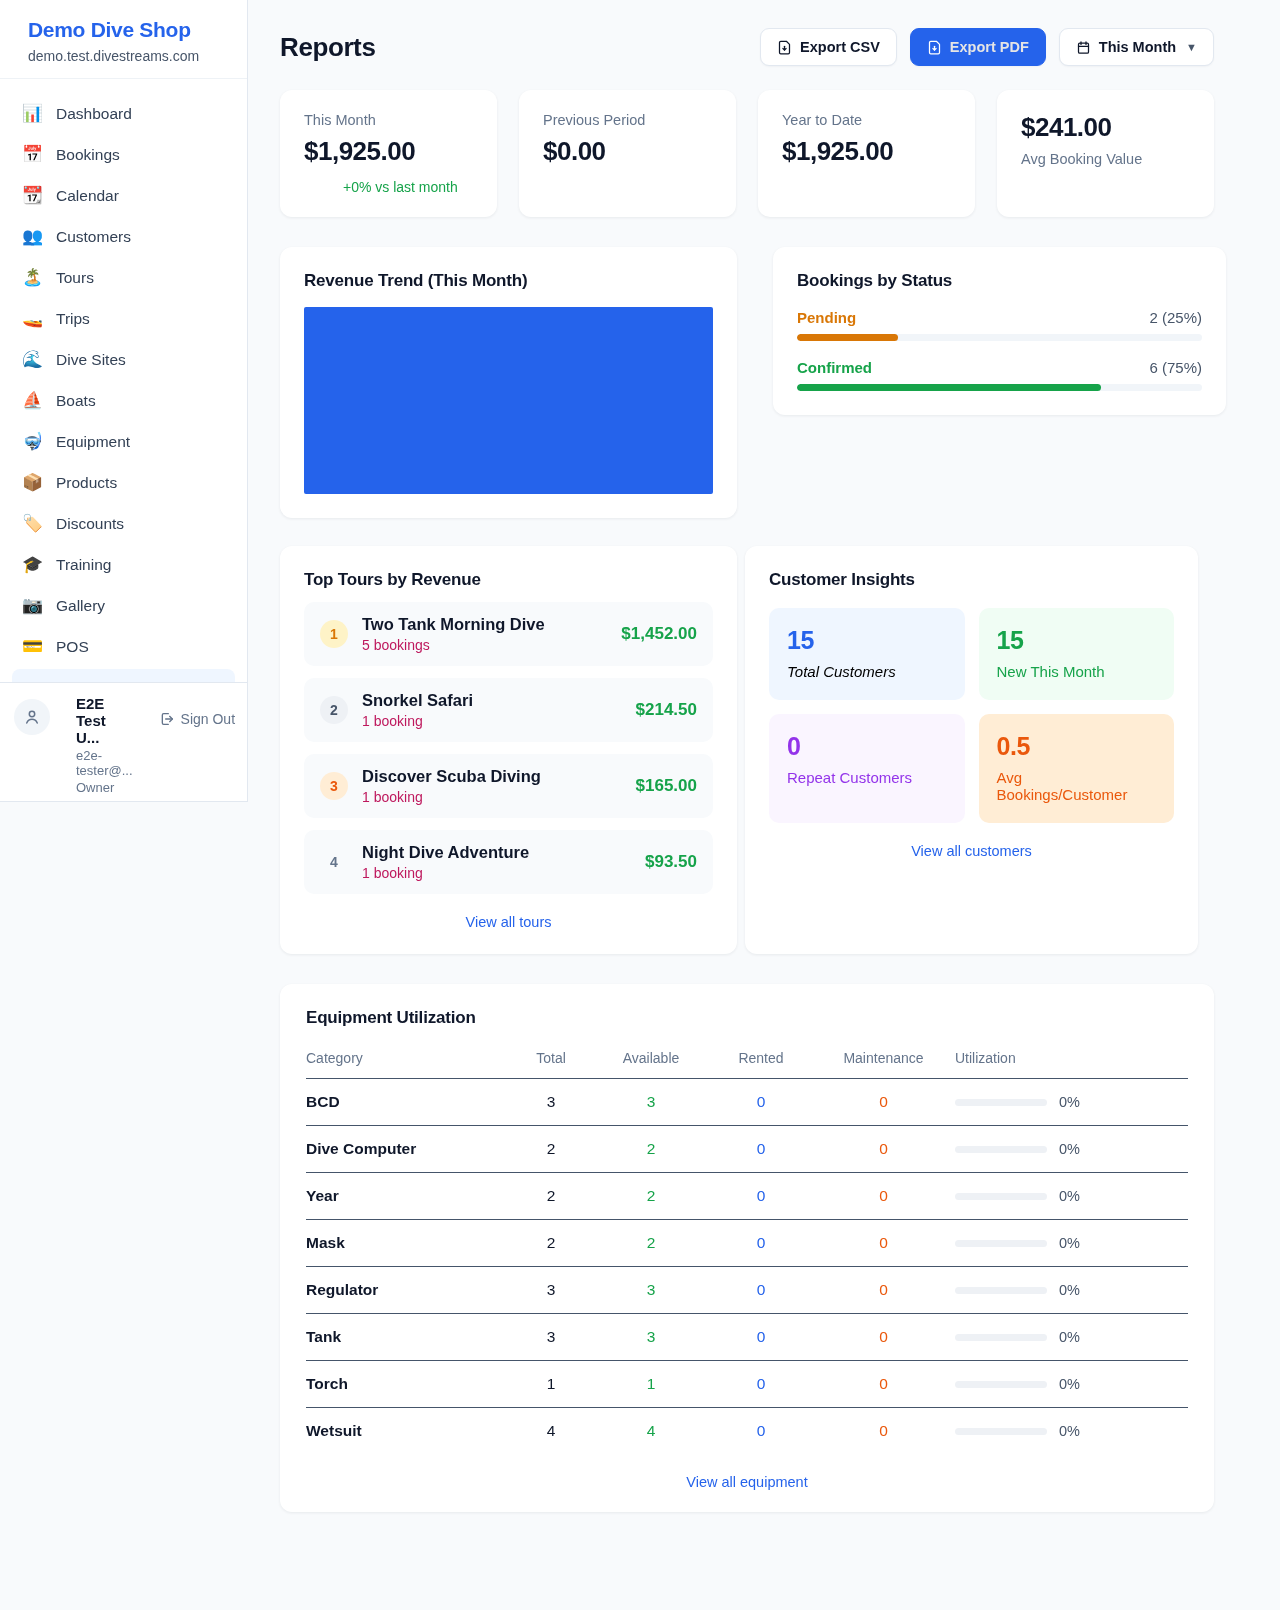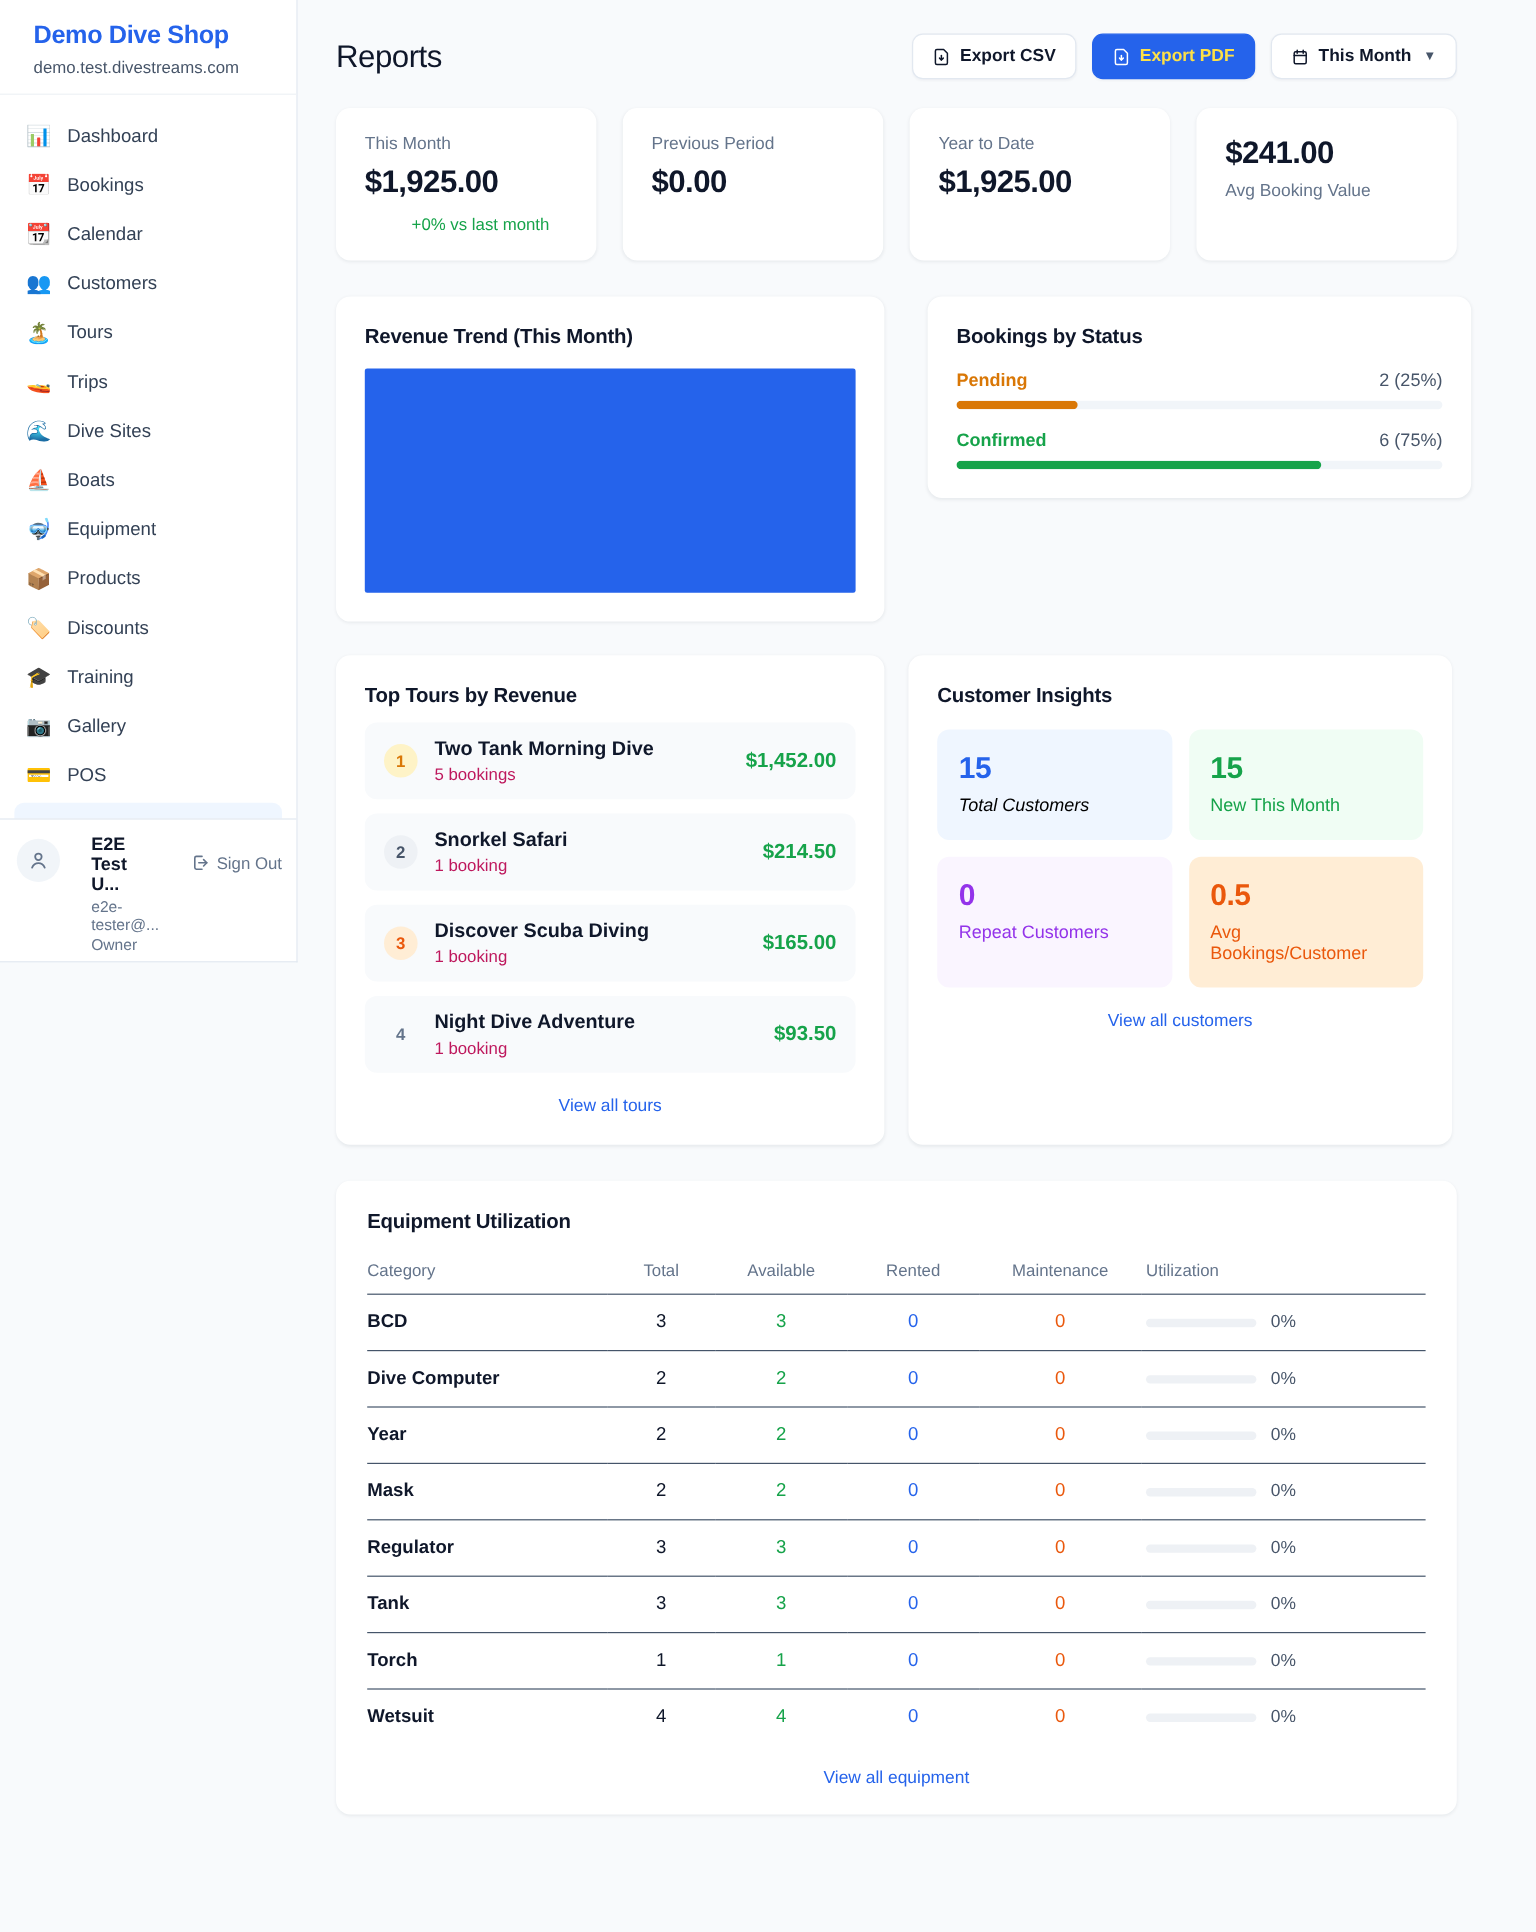--- a/index.html
+++ b/index.html
@@ -19,26 +19,26 @@
   .nav-active-sliver { height:13px; margin:2px 0 0; border-radius:8px 8px 0 0; background:#eff6ff; }
   .side-user { border-top:1px solid #e2e8f0; padding:12px 14px; display:flex; align-items:flex-start; gap:26px; }
   .avatar { width:36px; height:36px; border-radius:50%; background:#f1f5f9; display:flex; align-items:center; justify-content:center; flex:0 0 auto; margin-top:4px; }
   .u-name { font-size:15px; font-weight:700; color:#0f172a; }
   .u-mail, .u-role { font-size:13px; color:#64748b; margin-top:2px; }
   .signout { margin-left:auto; display:flex; align-items:center; gap:6px; color:#64748b; font-size:14px; margin-top:16px; cursor:pointer; white-space:nowrap; }
 
   
   .main { position:absolute; left:280px; top:0; width:934px; }
   .page-head { display:flex; align-items:center; margin:28px 0 24px; }
-  .page-title { font-size:26px; font-weight:400; letter-spacing:-.4px; }
+  .page-title { font-size:26px; font-weight:700; letter-spacing:-.4px; }
   .head-actions { margin-left:auto; display:flex; gap:13px; }
   .btn { display:flex; align-items:center; gap:8px; height:38px; padding:0 16px; border-radius:9px;
          font-size:14.5px; font-weight:700; background:#fff; border:1px solid #e2e8f0; color:#0f172a; cursor:pointer;
          box-shadow:0 1px 2px rgba(15,23,42,.04); }
-  .btn.primary { background:#2563eb; border-color:#2563eb; color:#fde047; }
+  .btn.primary { background:#2563eb; border-color:#2563eb; color:#e5e5e5; }
   .chev { font-size:11px; color:#475569; margin-left:2px; }
 
   .card { background:#fff; border-radius:12px; box-shadow:0 1px 3px rgba(15,23,42,.07); }
 
   .stats { display:grid; grid-template-columns:repeat(4,217px); gap:22px; }
   .stat-card { padding:22px 24px; min-height:123px; }
   .stat-label { font-size:14.5px; color:#64748b; }
   .stat-value { font-size:26px; font-weight:800; letter-spacing:-.5px; margin-top:8px; }
   .stat-delta { font-size:14px; color:#16a34a; margin-top:12px;margin-left:39px; }
   .stat-card.value-first .stat-value { margin-top:0; }
@@ -49,21 +49,21 @@
   .card-title { font-size:17px; font-weight:800; letter-spacing:-.2px; }
   .rev-block { margin-top:16px; height:187px; border-radius:2px; }
 
   .status-row { margin-top:18px; }
   .status-line { display:flex; align-items:baseline; }
   .status-name { font-size:15px; font-weight:700; }
   .status-count { margin-left:auto; font-size:15px; color:#475569; }
   .bar-track { margin-top:8px; height:7px; border-radius:4px; background:#f1f5f9; overflow:hidden; }
   .bar-fill { height:100%; border-radius:4px; }
 
-  .row2 { display:grid; grid-template-columns:457px 453px; gap:20px; margin-top:28px; }
+  .row2 { display:grid; grid-template-columns:457px 453px; gap:8px; margin-top:28px; }
   .tour-row { display:flex; align-items:center; gap:14px; background:#f8fafc; border-radius:10px; padding:13px 16px; margin-top:12px; }
   .tour-row:first-of-type { margin-top:18px; }
   .rank { width:28px; height:28px; border-radius:50%; display:flex; align-items:center; justify-content:center; font-size:14px; font-weight:700; flex:0 0 auto; }
   .rank-1 { background:#fef3c7; color:#d97706; }
   .rank-2 { background:#eef1f5; color:#475569; }
   .rank-3 { background:#ffedd5; color:#ea580c; }
   .rank-4 { background:transparent; color:#64748b; }
   .tour-info { flex:1 1 auto; min-width:0; }
   .tour-name { font-size:16.5px; font-weight:700; color:#0f172a; }
   .tour-sub { font-size:14px; color:#be185d; margin-top:3px; }

